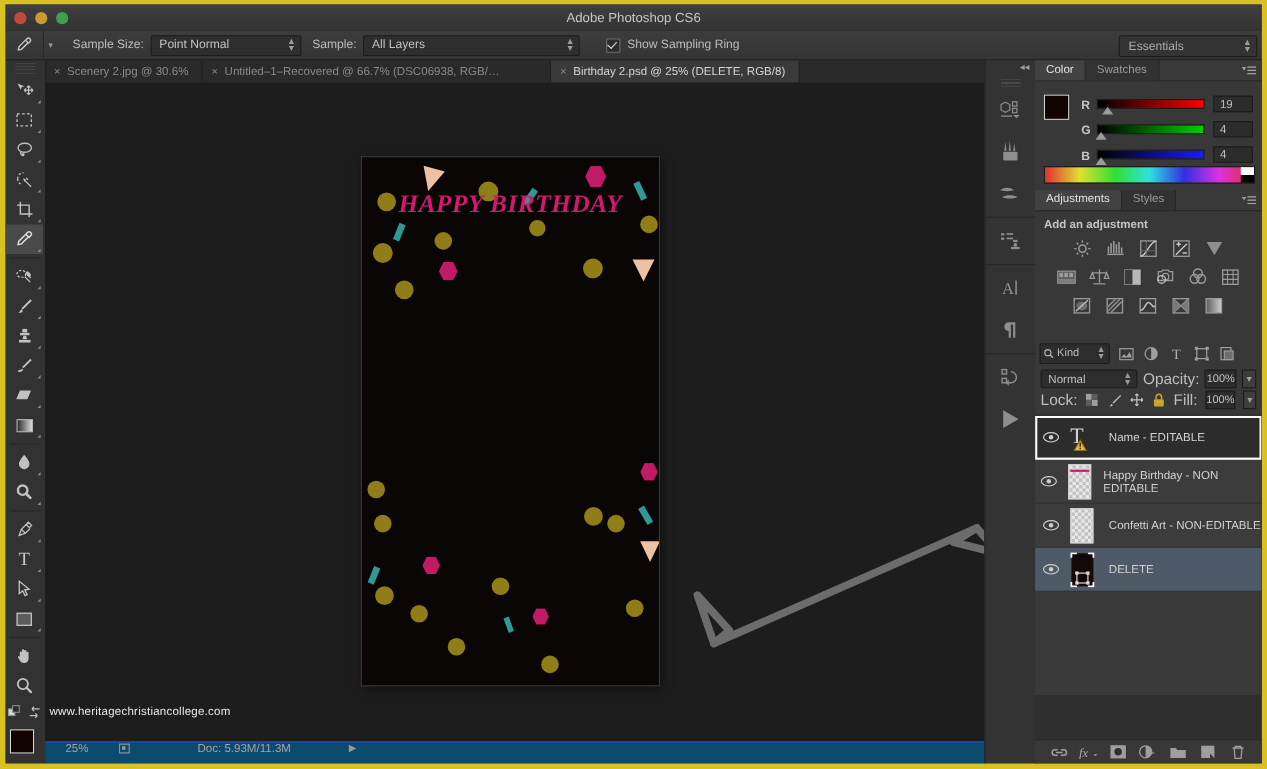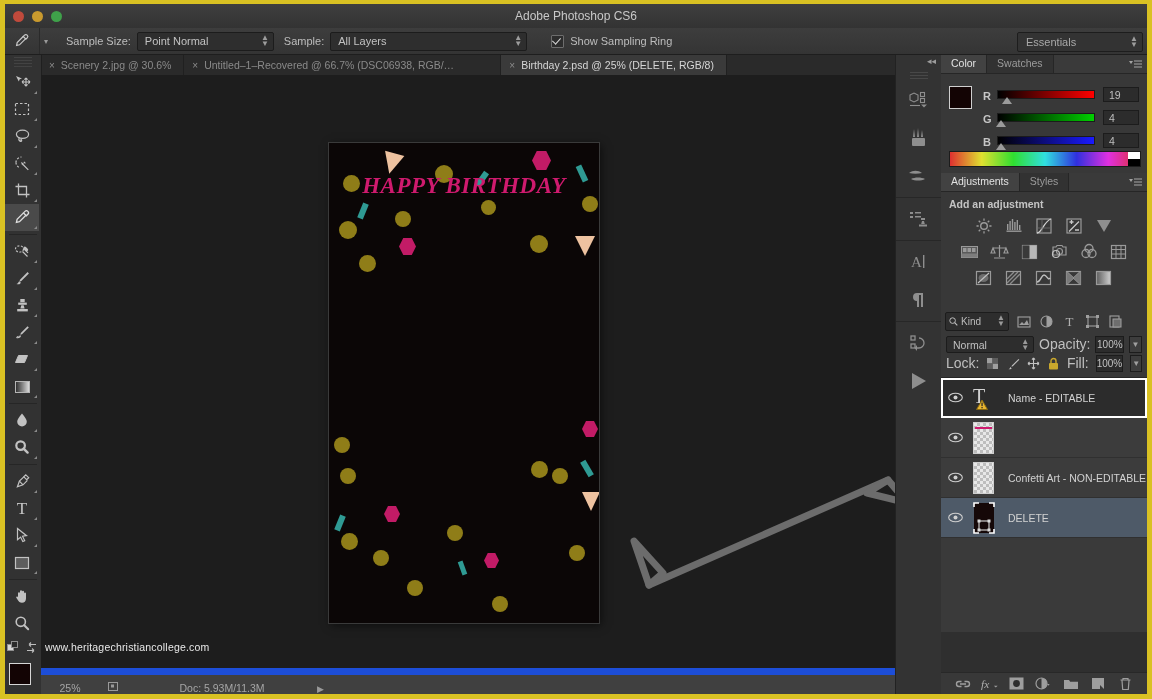--- a/index.html
+++ b/index.html
@@ -65,22 +65,22 @@
     box-sizing:border-box;display:flex;align-items:center;justify-content:center;}
   .nameTxt{font-family:"Liberation Serif",serif;font-weight:bold;font-size:27px;letter-spacing:2px;color:#64b9b5;}
   .cf{position:absolute;}
   .cf.circ{border-radius:50%;}
   .cf.hex{clip-path:polygon(25% 0,75% 0,100% 50%,75% 100%,25% 100%,0 50%);}
   .cf.tri{width:0;height:0;background:none!important;}
   .wmark{position:absolute;left:4px;bottom:28px;color:#e8e8e8;font-size:10.5px;letter-spacing:.2px;}
   .arrow{position:absolute;left:560px;top:370px;width:320px;height:160px;pointer-events:none;}
 
   
-  .statusbar{position:absolute;left:36px;bottom:0;width:854px;height:19px;background:#404040;border-top:7px solid #1d4ed8;
-    display:flex;align-items:flex-end;color:#a5a5a5;font-size:10.5px;}
+  .statusbar{position:absolute;left:36px;bottom:0;width:854px;height:19px;background:#0c4a6e;border-top:1px solid #1d4ed8;
+    display:flex;align-items:flex-start;color:#a5a5a5;font-size:10.5px;}
   .sb-zoom{width:58px;text-align:center;}
   .sb-ic{width:28px;text-align:center;color:#9a9a9a;font-size:11px;}
   .sb-doc{width:190px;text-align:center;}
   .sb-arrow{color:#9a9a9a;font-size:9px;}
 
   
   .rail{position:absolute;left:890px;top:51px;width:46px;height:639px;background:#333;border-left:1px solid #222;border-right:1px solid #222;}
   .rail-collapse{height:14px;color:#9c9c9c;font-size:9px;text-align:right;padding:1px 6px 0 0;box-sizing:border-box;}
   .rgrip{height:7px;margin:3px 14px 2px 14px;background:repeating-linear-gradient(#4f4f4f,#4f4f4f 1px,transparent 1px,transparent 3px);opacity:.75;}
   .ricon{height:38px;display:flex;align-items:center;justify-content:center;}
@@ -825,20 +825,21 @@
         <span class="eye">
           <svg width="15" height="11" viewBox="0 0 15 11">
                 <ellipse cx="7.5" cy="5.5" rx="6.8" ry="4.3" fill="none" stroke="#cfcfcf" stroke-width="1.1"></ellipse>
                 <circle cx="7.5" cy="5.5" r="2" fill="#cfcfcf"></circle>
               </svg>
         </span>
         <span class="thumb">
           <span class="chk" style="position:absolute;left:4px;top:0;width:21px;height:32px;border:1px solid #cfcfcf;box-sizing:border-box;display:block;"></span>
           <span style="position:absolute;left:6px;top:5px;width:17px;height:2px;background:#cf1a6e;display:block;"></span>
         </span>
+        <span class="lname">Happy Birthday - NON EDITABLE</span>
       </div>
 
       <div class="layer">
         <span class="eye">
           <svg width="15" height="11" viewBox="0 0 15 11">
                 <ellipse cx="7.5" cy="5.5" rx="6.8" ry="4.3" fill="none" stroke="#cfcfcf" stroke-width="1.1"></ellipse>
                 <circle cx="7.5" cy="5.5" r="2" fill="#cfcfcf"></circle>
               </svg>
         </span>
         <span class="thumb">

